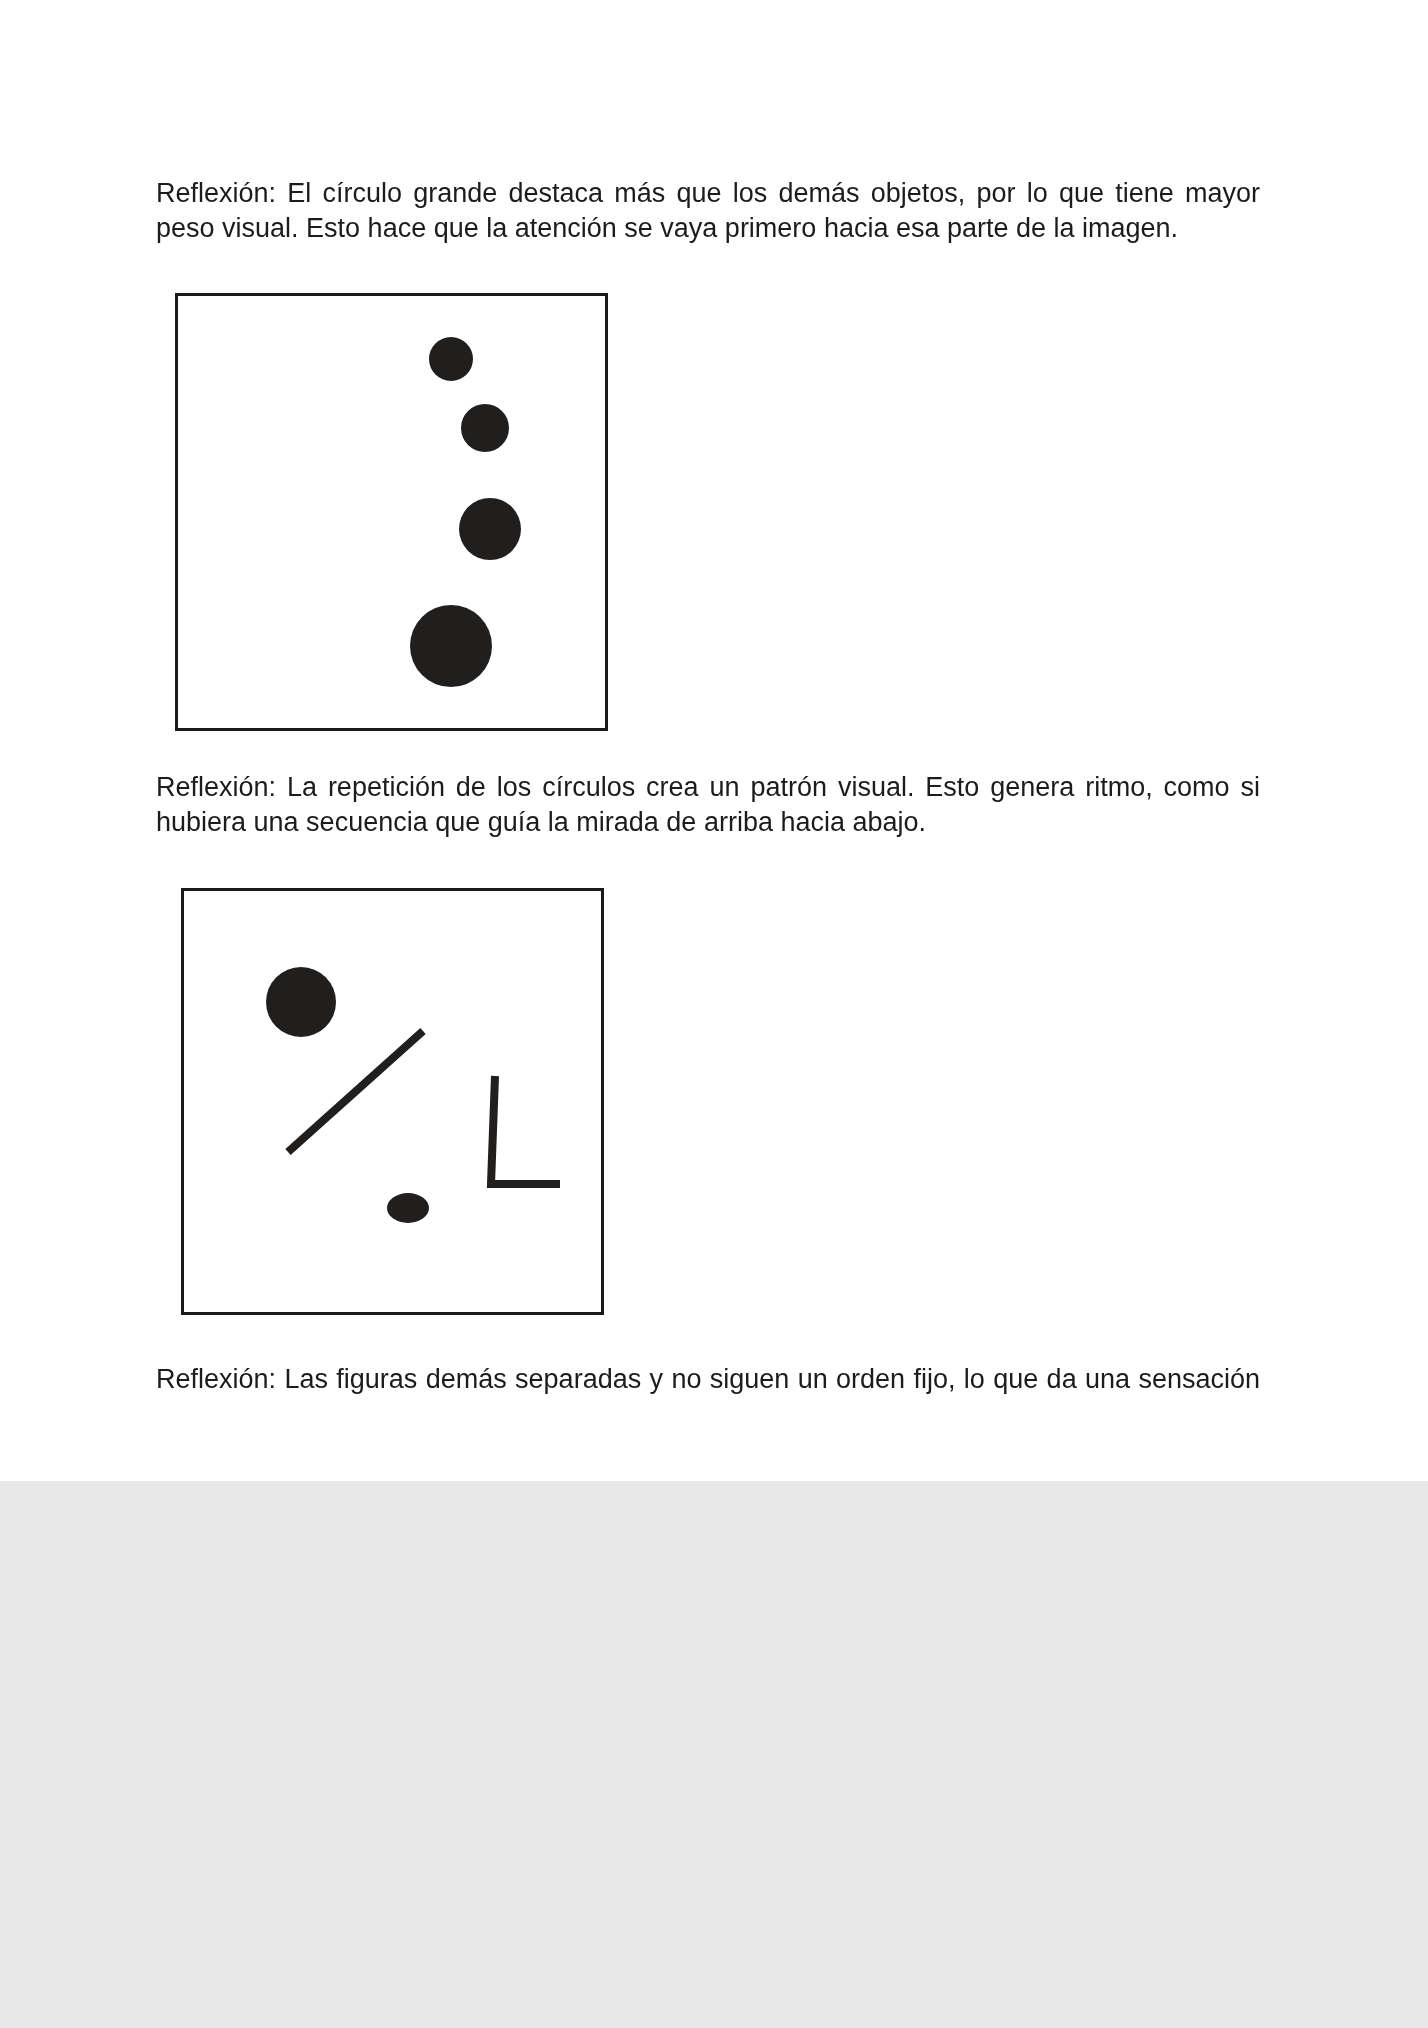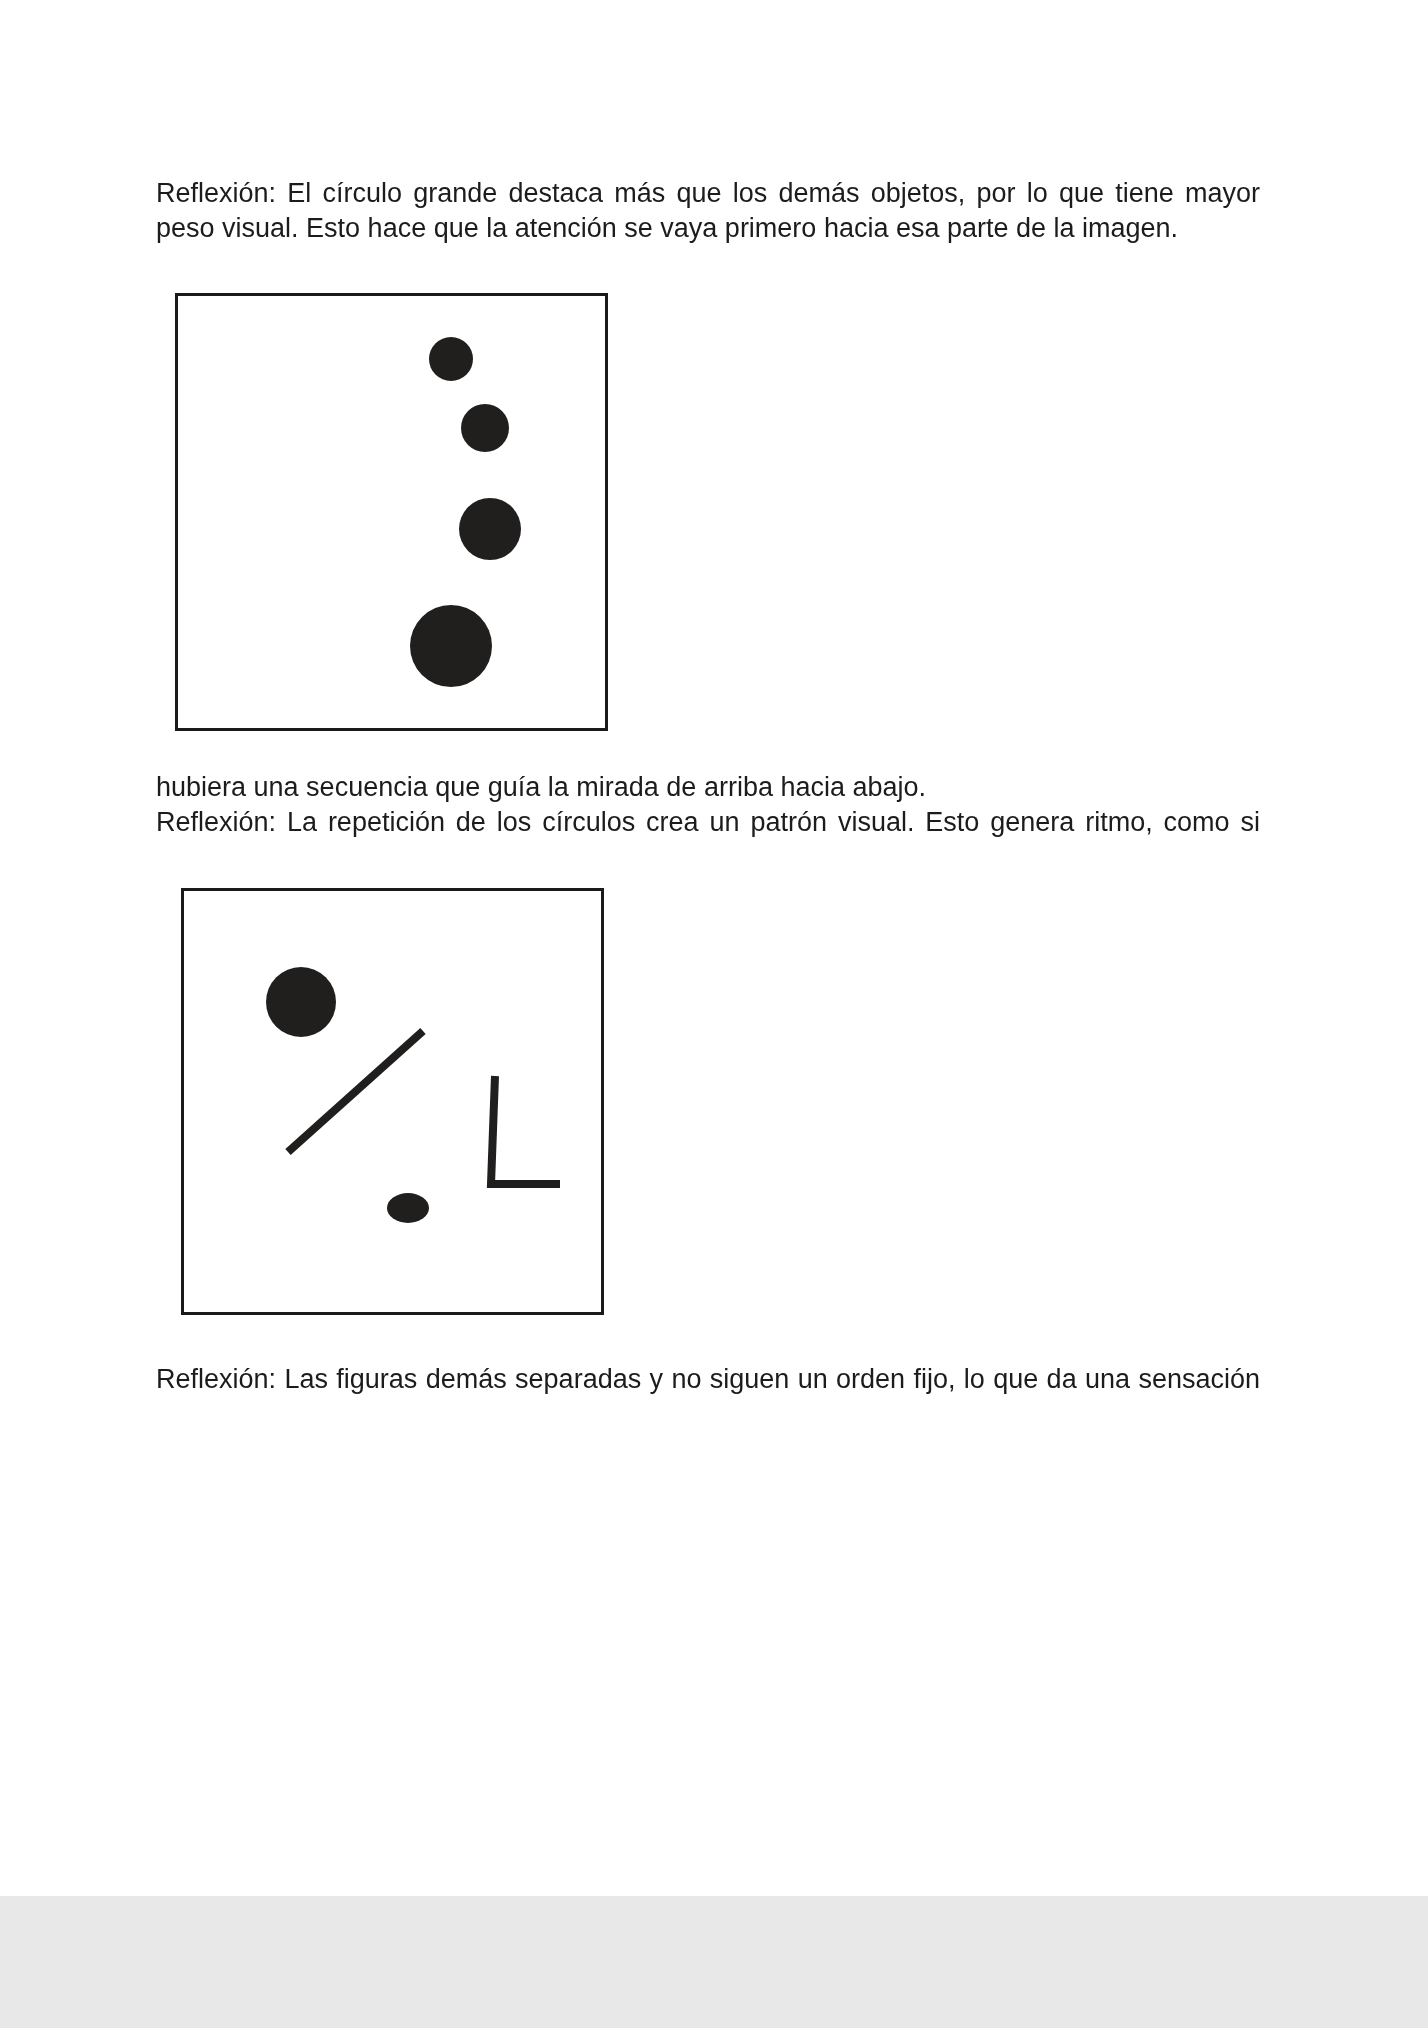--- a/index.html
+++ b/index.html
@@ -1,18 +1,18 @@
 <!DOCTYPE html>
 <html style="--page-bg: #ffffff; --text-color: #1c1c1c; --figure-border: #1a1a1a;"><head>
 <meta charset="utf-8">
 <style>
   html,body{margin:0;padding:0;background:#e8e8e8;}
   .page{
     position:relative;
-    width:1428px;height:1896px;
+    width:1428px;height:1481px;
     background:var(--page-bg,#ffffff);
     overflow:hidden;
     font-family:"Liberation Sans",sans-serif;
     color:var(--text-color,#1c1c1c);
   }
   .para{
     position:absolute;
     left:156px;width:1104px;
     margin:0;
     font-size:27px;
@@ -48,22 +48,22 @@
   <figure class="figbox fig1">
     <svg preserveAspectRatio="none" xmlns="http://www.w3.org/2000/svg" viewBox="0 0 427 432">
         <circle cx="273" cy="63" r="22" fill="#211e1e"></circle>
         <circle cx="307" cy="132" r="24" fill="#211e1e"></circle>
         <circle cx="312" cy="233" r="31" fill="#211e1e"></circle>
         <circle cx="273" cy="350" r="41" fill="#211e1e"></circle>
       </svg>
   </figure>
 
   <p class="para p2">
+    <span class="ln jl">Reflexión: La repetición de los círculos crea un patrón visual. Esto genera ritmo, como si</span>
     <span class="ln">hubiera una secuencia que guía la mirada de arriba hacia abajo.</span>
-    <span class="ln jl">Reflexión: La repetición de los círculos crea un patrón visual. Esto genera ritmo, como si</span>
   </p>
 
   <figure class="figbox fig2">
     <svg preserveAspectRatio="none" xmlns="http://www.w3.org/2000/svg" viewBox="0 0 417 421">
         <circle cx="117" cy="111" r="35" fill="#211e1e"></circle>
         <line x1="104" y1="261" x2="239" y2="140" stroke="#211e1e" stroke-width="8" stroke-linecap="butt"></line>
         <ellipse cx="224" cy="317" rx="21" ry="15" fill="#211e1e"></ellipse>
         <polyline points="311,185 307,293 376,293" fill="none" stroke="#211e1e" stroke-width="8" stroke-linecap="butt" stroke-linejoin="miter"></polyline>
       </svg>
   </figure>

